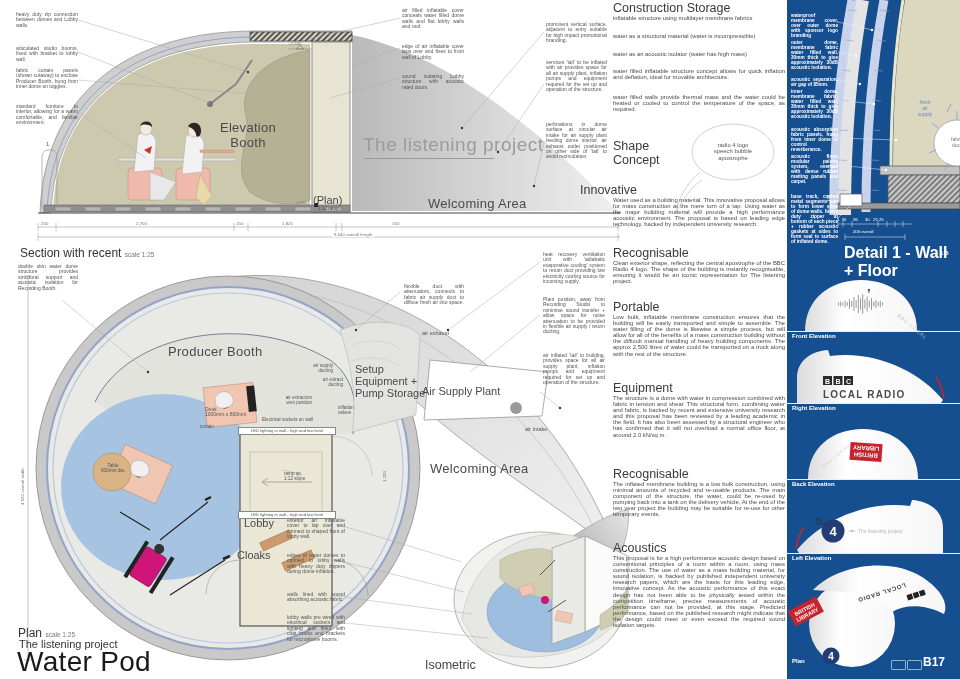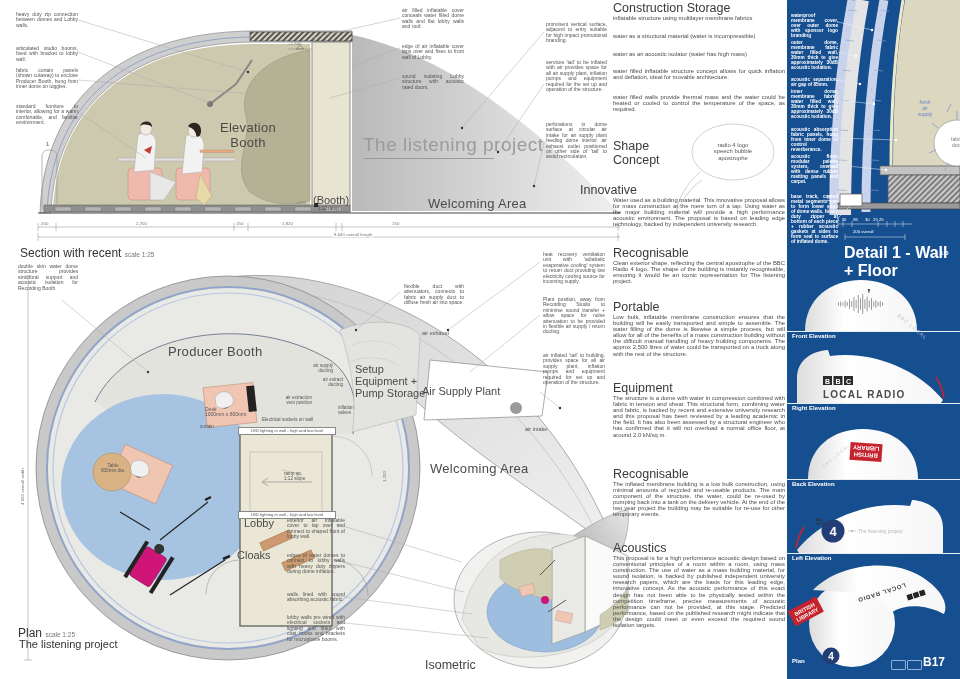--- a/index.html
+++ b/index.html
@@ -261,21 +261,21 @@
   <div class="ann" style="left:402px;top:74px;width:62px">sound isolating Lobby structure with acoustic rated doors.</div>
 
   <div class="ann" style="left:546px;top:22px;width:61px">prominent vertical surface, adjacent to entry suitable for high impact promotional branding.</div>
   <div class="ann" style="left:546px;top:60px;width:61px">services 'tail' to be inflated with air provides space for all air supply plant, inflation pumps and equipment required for the set up and operation of the structure.</div>
   <div class="ann" style="left:546px;top:122px;width:61px">perforations in dome surface at circular air intake for air supply plant feeding dome interior.  air exhaust outlet positioned on other side of 'tail' to avoid recirculation.</div>
 
   <div class="lbl-lg pre" style="left:216px;top:120px;width:64px;text-align:center">Elevation
 Booth</div>
   <div class="watermark" style="left:363px;top:134px">The listening project</div>
   <div class="abs" style="left:364px;top:158px;width:130px;height:1px;background:#999;z-index:10"></div>
-  <div class="lbl-md" style="left:313px;top:194px">(Booth)</div>
+  <div class="lbl-md" style="left:313px;top:194px">(Plan)</div>
   <div class="tinylbl" style="left:318px;top:206px">1:12 ramp</div>
   <div class="lbl-lg" style="left:428px;top:196px">Welcoming Area</div>
   <div class="dim" style="left:288px;top:41px">+2,540</div>
   <div class="dim" style="left:296px;top:200px">+150</div>
   <div class="dim" style="left:46px;top:141px;font-size:6px;color:#555">1</div>
 
   <div class="dim" style="left:41px;top:221px">200</div>
   <div class="dim" style="left:136px;top:221px">2,700</div>
   <div class="dim" style="left:236px;top:221px">150</div>
   <div class="dim" style="left:282px;top:221px">1,820</div>
@@ -329,20 +329,21 @@
   <div class="ann" style="left:287px;top:553px;width:58px">edges of water domes to connect to lobby walls with heavy duty zippers during dome inflation.</div>
   <div class="ann" style="left:287px;top:592px;width:58px">walls lined with sound absorbing acoustic fabric.</div>
   <div class="ann" style="left:287px;top:615px;width:58px">lobby walls pre wired with electrical sockets and lighting and fitted with coat hooks and brackets for microphone booms.</div>
   <div class="viewtitle" style="left:425px;top:658px;font-size:12.5px;color:#444">Isometric</div>
 
   <div class="viewtitle" style="left:18px;top:626px">
     <span>Plan</span>
     <span class="sc">scale 1:25</span>
   </div>
   <div class="lbl-md" style="left:19px;top:638px;color:#333">The listening project</div>
+  <div class="titleblock-big" style="left:17px;top:646px">Water Pod</div>
 
   <div class="col-title" style="left:613px;top:1px">Construction Storage</div>
   <div class="col-body" style="left:613px;top:15px">inflatable structure using multilayer membrane fabrics</div>
   <div class="col-body" style="left:613px;top:33px">water as a structural material (water is incompressible)</div>
   <div class="col-body" style="left:613px;top:51px">water as an acoustic isolator (water has high mass)</div>
   <div class="col-body" style="left:613px;top:68px">water filled inflatable structure concept allows for quick inflation and deflation, ideal for movable architecture.</div>
   <div class="col-body" style="left:613px;top:94px">water filled walls provide thermal mass and the water could be heated or cooled to control the temperature of the space, as required.</div>
 
   <div class="col-title pre" style="left:613px;top:139px;line-height:14px">Shape
 Concept</div>

